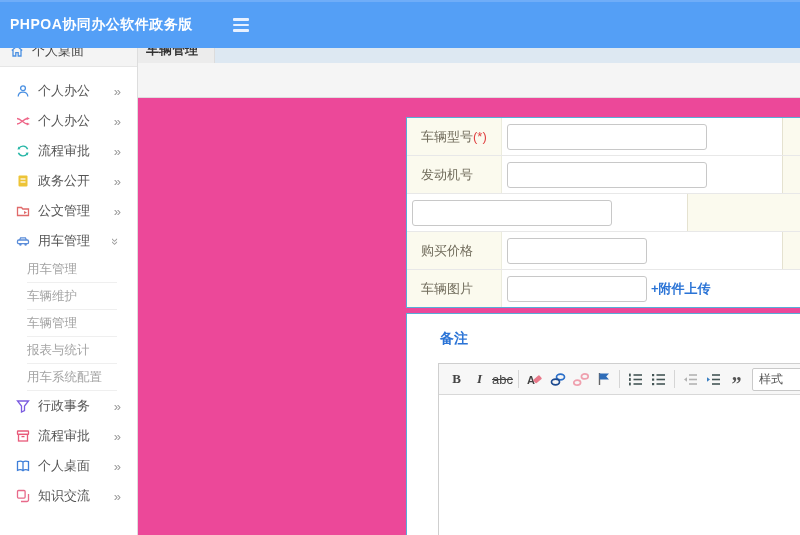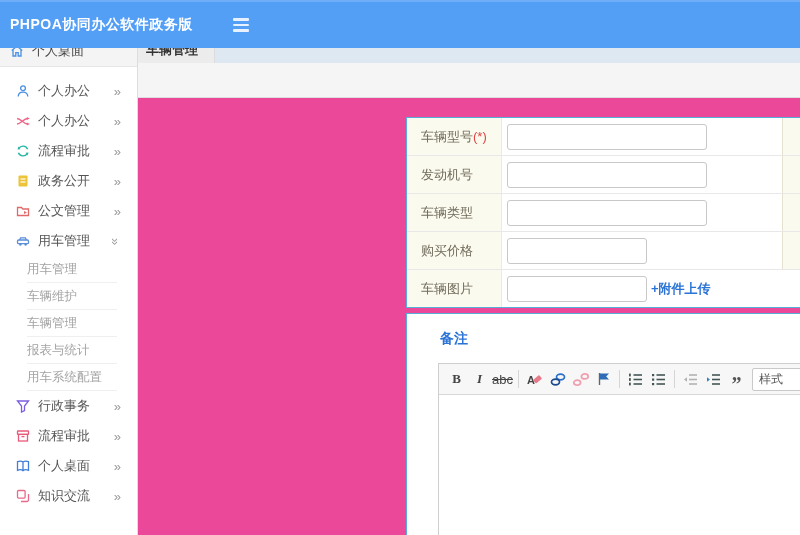--- a/index.html
+++ b/index.html
@@ -260,23 +260,20 @@
       <div class="fl">
         <span>发动机号</span>
       </div>
       <div class="fi">
         <input class="txt w200" value="" style="">
       </div>
       <div class="fl2"></div>
     </div>
 
     <div class="frow">
-      <div class="fl">
-        <span>车辆类型</span>
-      </div>
       <div class="fi">
         <input class="txt w200" value="" style="">
       </div>
       <div class="fl2"></div>
     </div>
 
     <div class="frow">
       <div class="fl">
         <span>购买价格</span>
       </div>

